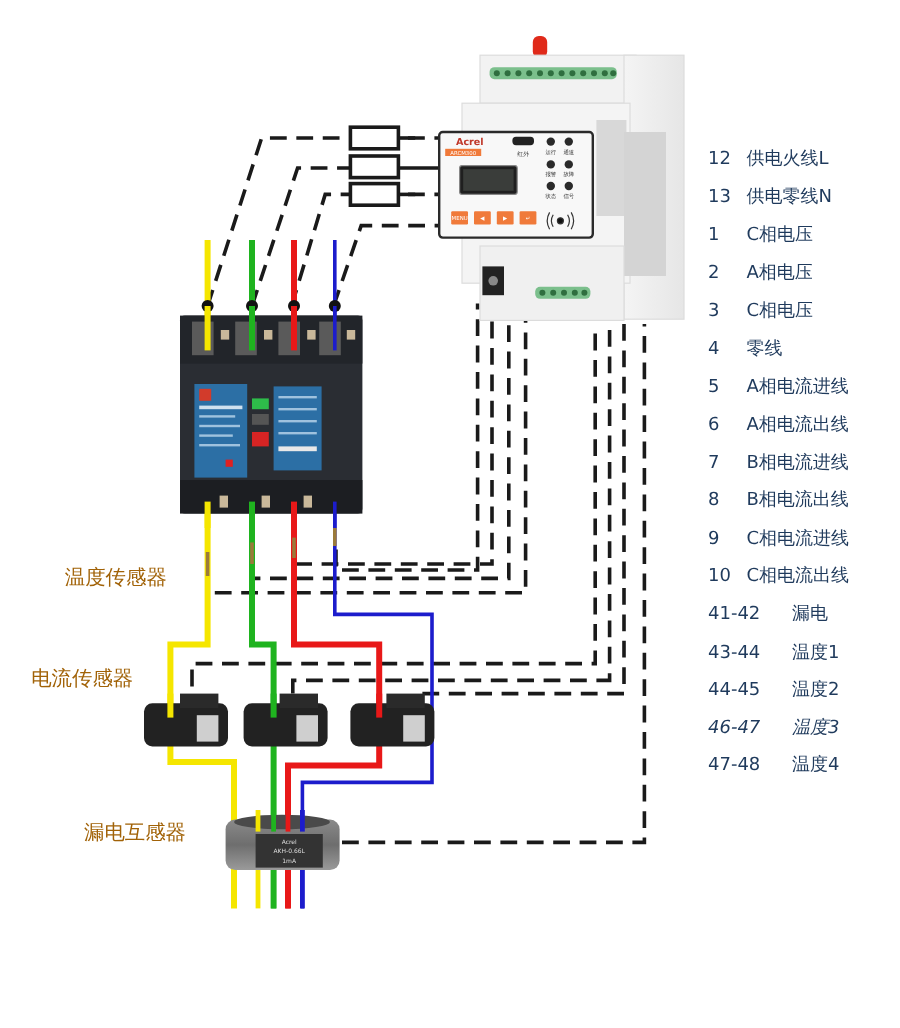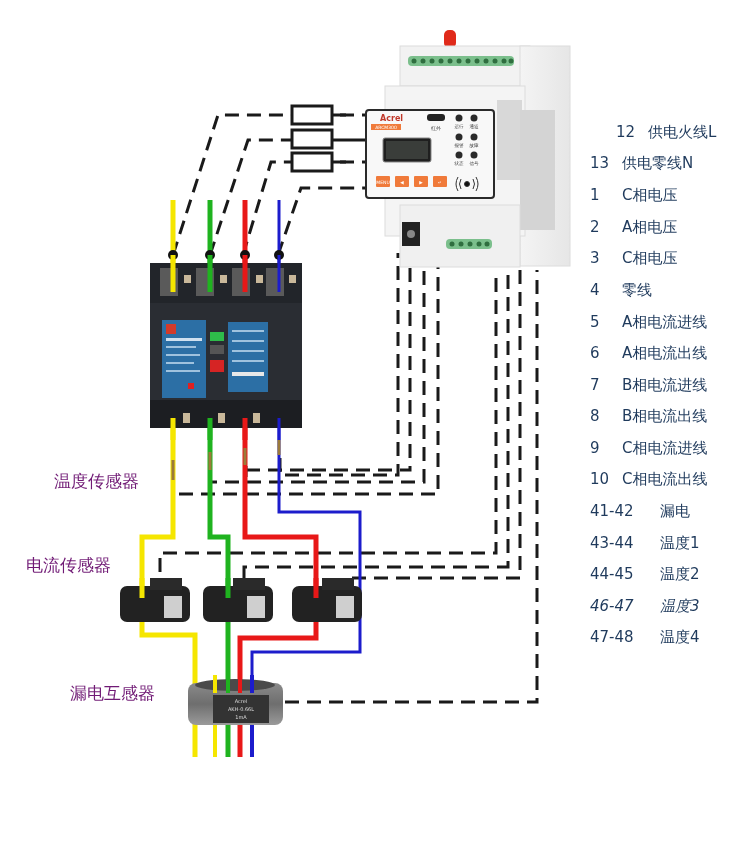--- a/index.html
+++ b/index.html
@@ -3,21 +3,21 @@
 <meta charset="utf-8">
 <style>
   html, body { margin: 0; padding: 0; background: #ffffff; }
   body { width: 750px; height: 857px; position: relative; overflow: hidden; font-family: "DejaVu Sans", sans-serif; }
   #diagram { position: absolute; left: 0; top: 0; }
   .legend { position: absolute; left: 590px; top: 120px; color: #1f3a5c; font-size: 15px; }
   .legend-row { position: absolute; left: 0; white-space: nowrap; height: 24px; line-height: 24px; }
   .legend-row .num { display: inline-block; }
   .legend-row .desc { position: absolute; left: 32px; }
   .legend-row.wide .desc { left: 70px; }
-  .label-cn { position: absolute; font-size: 17px; color: #701a75; white-space: nowrap; }
+  .label-cn { position: absolute; font-size: 17px; color: #a16207; white-space: nowrap; }
   .dev-text { font-family: "DejaVu Sans", sans-serif; }
 </style>
 </head>
 <body>
 
 <svg id="diagram" width="750" height="857" viewBox="0 0 750 857">
   <defs>
     <linearGradient id="ctGrad" x1="0" y1="0" x2="0" y2="1">
       <stop offset="0" stop-color="#8a8a8a"></stop>
       <stop offset="0.5" stop-color="#6e6e6e"></stop>
@@ -273,21 +273,21 @@
         <circle cx="487" cy="244" r="2.5"></circle>
     </g>
   </g>
 </svg>
 
 <div class="label-cn" style="left:54px; top:470px;">温度传感器</div>
 <div class="label-cn" style="left:26px; top:554px;">电流传感器</div>
 <div class="label-cn" style="left:70px; top:682px;">漏电互感器</div>
 
 <div class="legend">
-  <div class="legend-row" style="top:0px;margin-left:26px;"><span class="num">12</span><span class="desc">供电火线L</span></div>
+  <div class="legend-row" style="top:0px;"><span class="num">12</span><span class="desc">供电火线L</span></div>
   <div class="legend-row" style="top:31px;text-decoration:underline;"><span class="num">13</span><span class="desc">供电零线N</span></div>
   <div class="legend-row" style="top:63px;"><span class="num">1</span><span class="desc">C相电压</span></div>
   <div class="legend-row" style="top:95px;"><span class="num">2</span><span class="desc">A相电压</span></div>
   <div class="legend-row" style="top:126px;"><span class="num">3</span><span class="desc">C相电压</span></div>
   <div class="legend-row" style="top:158px;"><span class="num">4</span><span class="desc">零线</span></div>
   <div class="legend-row" style="top:190px;"><span class="num">5</span><span class="desc">A相电流进线</span></div>
   <div class="legend-row" style="top:221px;"><span class="num">6</span><span class="desc">A相电流出线</span></div>
   <div class="legend-row" style="top:253px;"><span class="num">7</span><span class="desc">B相电流进线</span></div>
   <div class="legend-row" style="top:284px;"><span class="num">8</span><span class="desc">B相电流出线</span></div>
   <div class="legend-row" style="top:316px;"><span class="num">9</span><span class="desc">C相电流进线</span></div>

